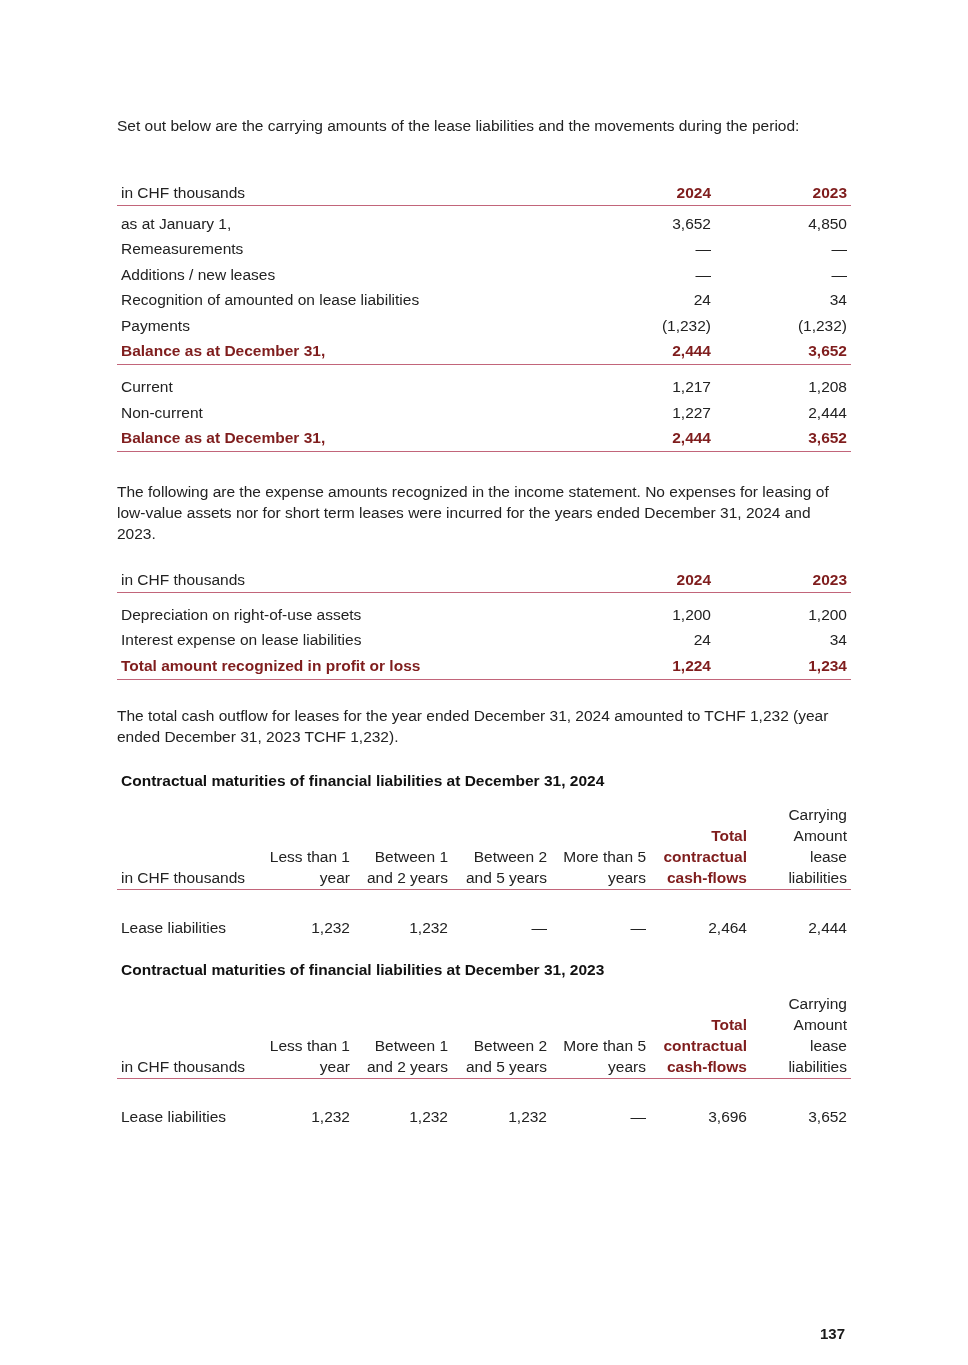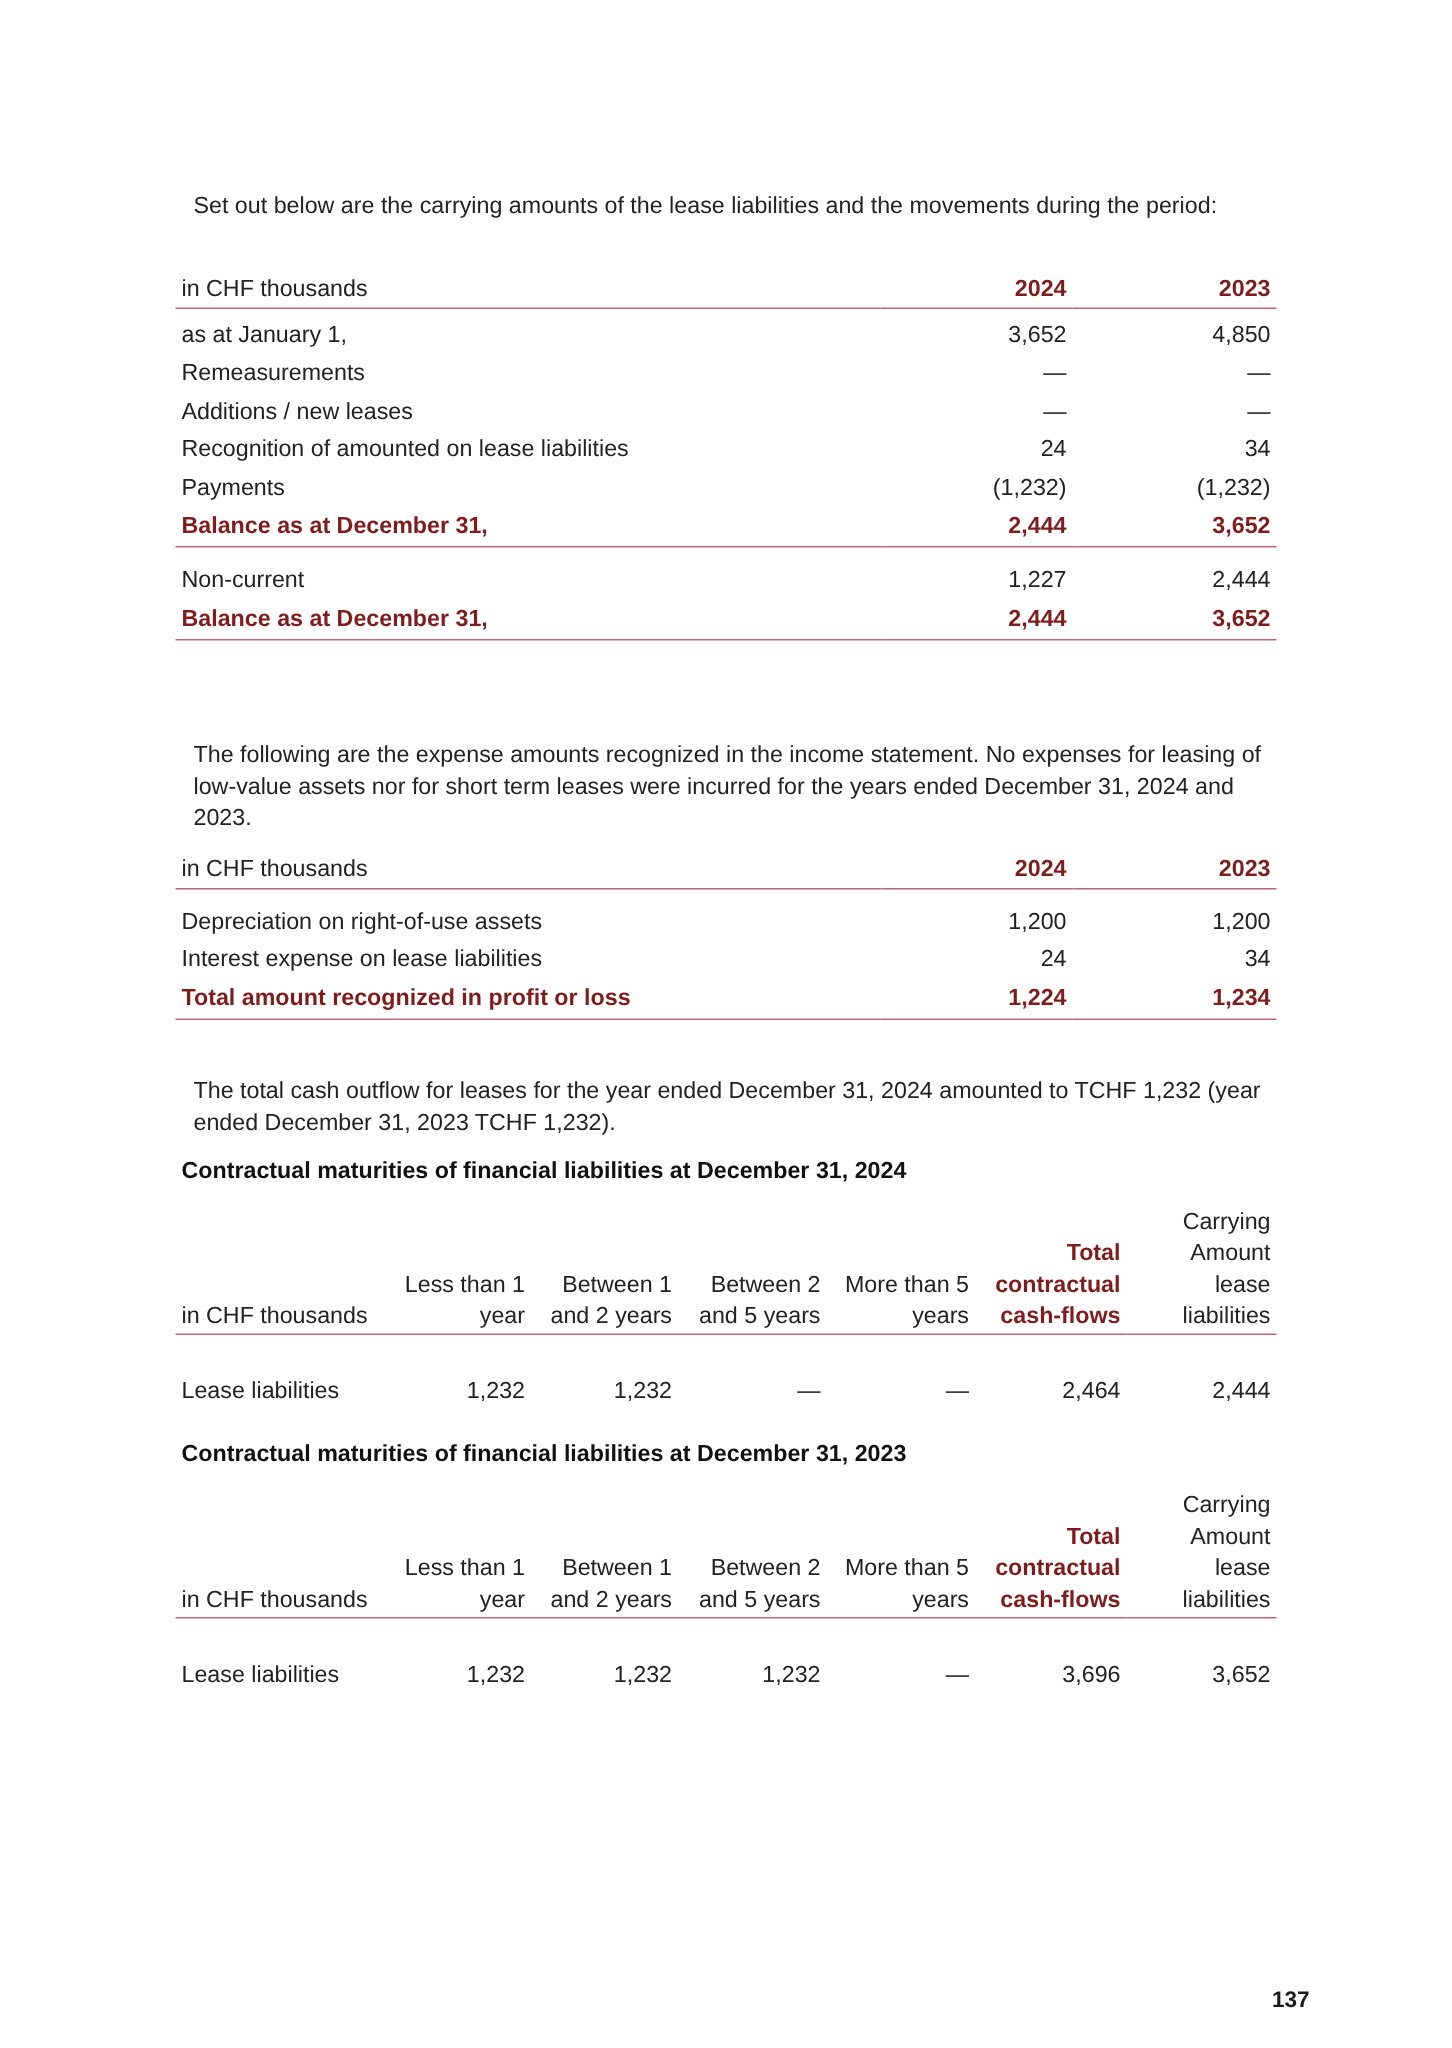--- a/index.html
+++ b/index.html
@@ -1,29 +1,29 @@
 <!DOCTYPE html>
 <html><head>
 <meta charset="utf-8">
 <style>
   html, body { margin: 0; padding: 0; background: #ffffff; }
   body { width: 968px; height: 1365px; position: relative; font-family: "Liberation Sans", sans-serif; color: #1a1a1a; }
   .page { position: absolute; left: 117px; top: 0; width: 734px; }
-  p.para { font-size: 15.5px; line-height: 21px; margin: 12px; color: #222; font-weight: 300; }
+  p.para { font-size: 15.5px; line-height: 21px; margin: 0; color: #222; font-weight: 300; }
   table { border-collapse: collapse; width: 734px; font-size: 15.5px; color: #222; }
   td, th { padding: 0 4px; font-weight: normal; }
   th.num, td.num { text-align: right; }
   .bold { font-weight: bold; color: #7f1d1d; }
   .hdr td, .hdr th { border-bottom: 1px solid #c2657a; }
   .ruled td { border-bottom: 1px solid #c2657a; }
   .row td { height: 25.5px; }
   .section-title { font-size: 15.5px; font-weight: bold; margin: 0 0 0 4px; color: #111; }
   .mat th { vertical-align: bottom; line-height: 21px; padding-bottom: 1px; }
   .mat td { height: 25px; }
-  .pagenum { position: absolute; left: 820px; top: 1325px; font-size: 15px; font-weight: bold; margin-left: 28px; }
+  .pagenum { position: absolute; left: 820px; top: 1325px; font-size: 15px; font-weight: bold; }
 </style>
 </head>
 <body>
 
 <div class="page">
 
   <p class="para" style="position:absolute; top:115px; width:700px;">Set out below are the carrying amounts of the lease liabilities and the movements during the period:</p>
 
   <table style="position:absolute; top:181px;">
     <colgroup>
@@ -65,20 +65,25 @@
           <td class="num">(1,232)</td>
           <td class="num">(1,232)</td>
         </tr>
     <tr class="row ruled bold">
           <td class="bold">Balance as at December 31,</td>
           <td class="num bold">2,444</td>
           <td class="num bold">3,652</td>
         </tr>
     <tr style="height:10px;">
           <td colspan="3"></td>
+        </tr>
+    <tr class="row">
+          <td>Current</td>
+          <td class="num">1,217</td>
+          <td class="num">1,208</td>
         </tr>
     <tr class="row">
           <td>Non-current</td>
           <td class="num">1,227</td>
           <td class="num">2,444</td>
         </tr>
     <tr class="row ruled">
           <td class="bold">Balance as at December 31,</td>
           <td class="num bold">2,444</td>
           <td class="num bold">3,652</td>

